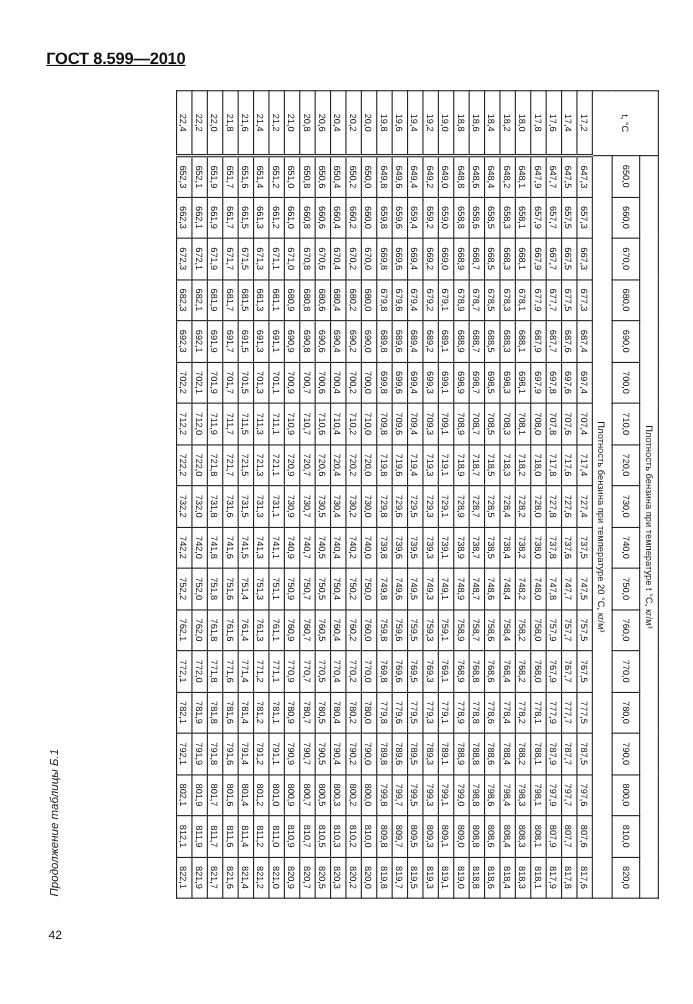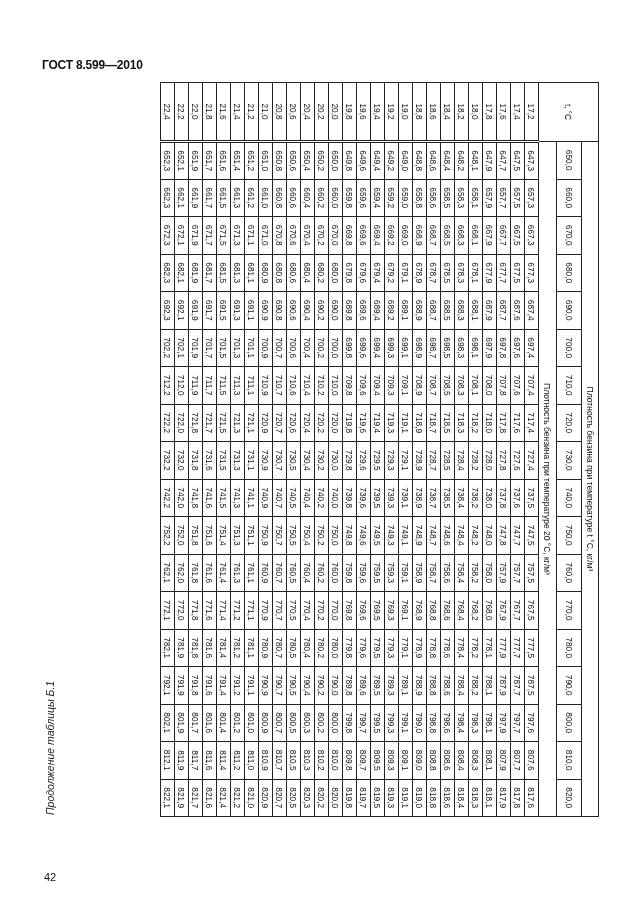--- a/index.html
+++ b/index.html
@@ -1,19 +1,19 @@
 <!DOCTYPE html>
 <html><head>
 <meta charset="utf-8">
 <style>
   html, body { margin:0; padding:0; background:#fff; }
   body { width:630px; height:913px; position:relative; overflow:hidden;
          font-family:"Liberation Sans", sans-serif; color:#111; }
-  .doc-code { position:absolute; left:42px; top:58px; font-weight:bold; font-size:12px; letter-spacing:-0.2px; }
-  .page-num { position:absolute; left:44px; top:871px; font-size:11px; }
+  .doc-code { position:absolute; left:42px; top:45px; font-weight:bold; font-size:15px; letter-spacing:-0.2px;text-decoration:underline; }
+  .page-num { position:absolute; left:44px; top:845px; font-size:11px; }
   .caption { position:absolute; left:44px; top:815px; transform-origin:0 0; transform:rotate(-90deg);
              font-style:italic; font-size:10.5px; white-space:nowrap; color:#222; }
   
   .rot { position:absolute; left:599px; top:82px; transform-origin:0 0; transform:rotate(90deg); }
   table { border-collapse:collapse; font-size:8.3px; table-layout:fixed; }
   td, th { border:1px solid #222; padding:0; text-align:center; font-weight:normal; height:13px; }
   .rot table { width:735px; }
   th.stub { width:58px; }
   .dbl-right { border-right:3px double #222; }
   .hdr-title { font-size:8.5px; height:16px; }

